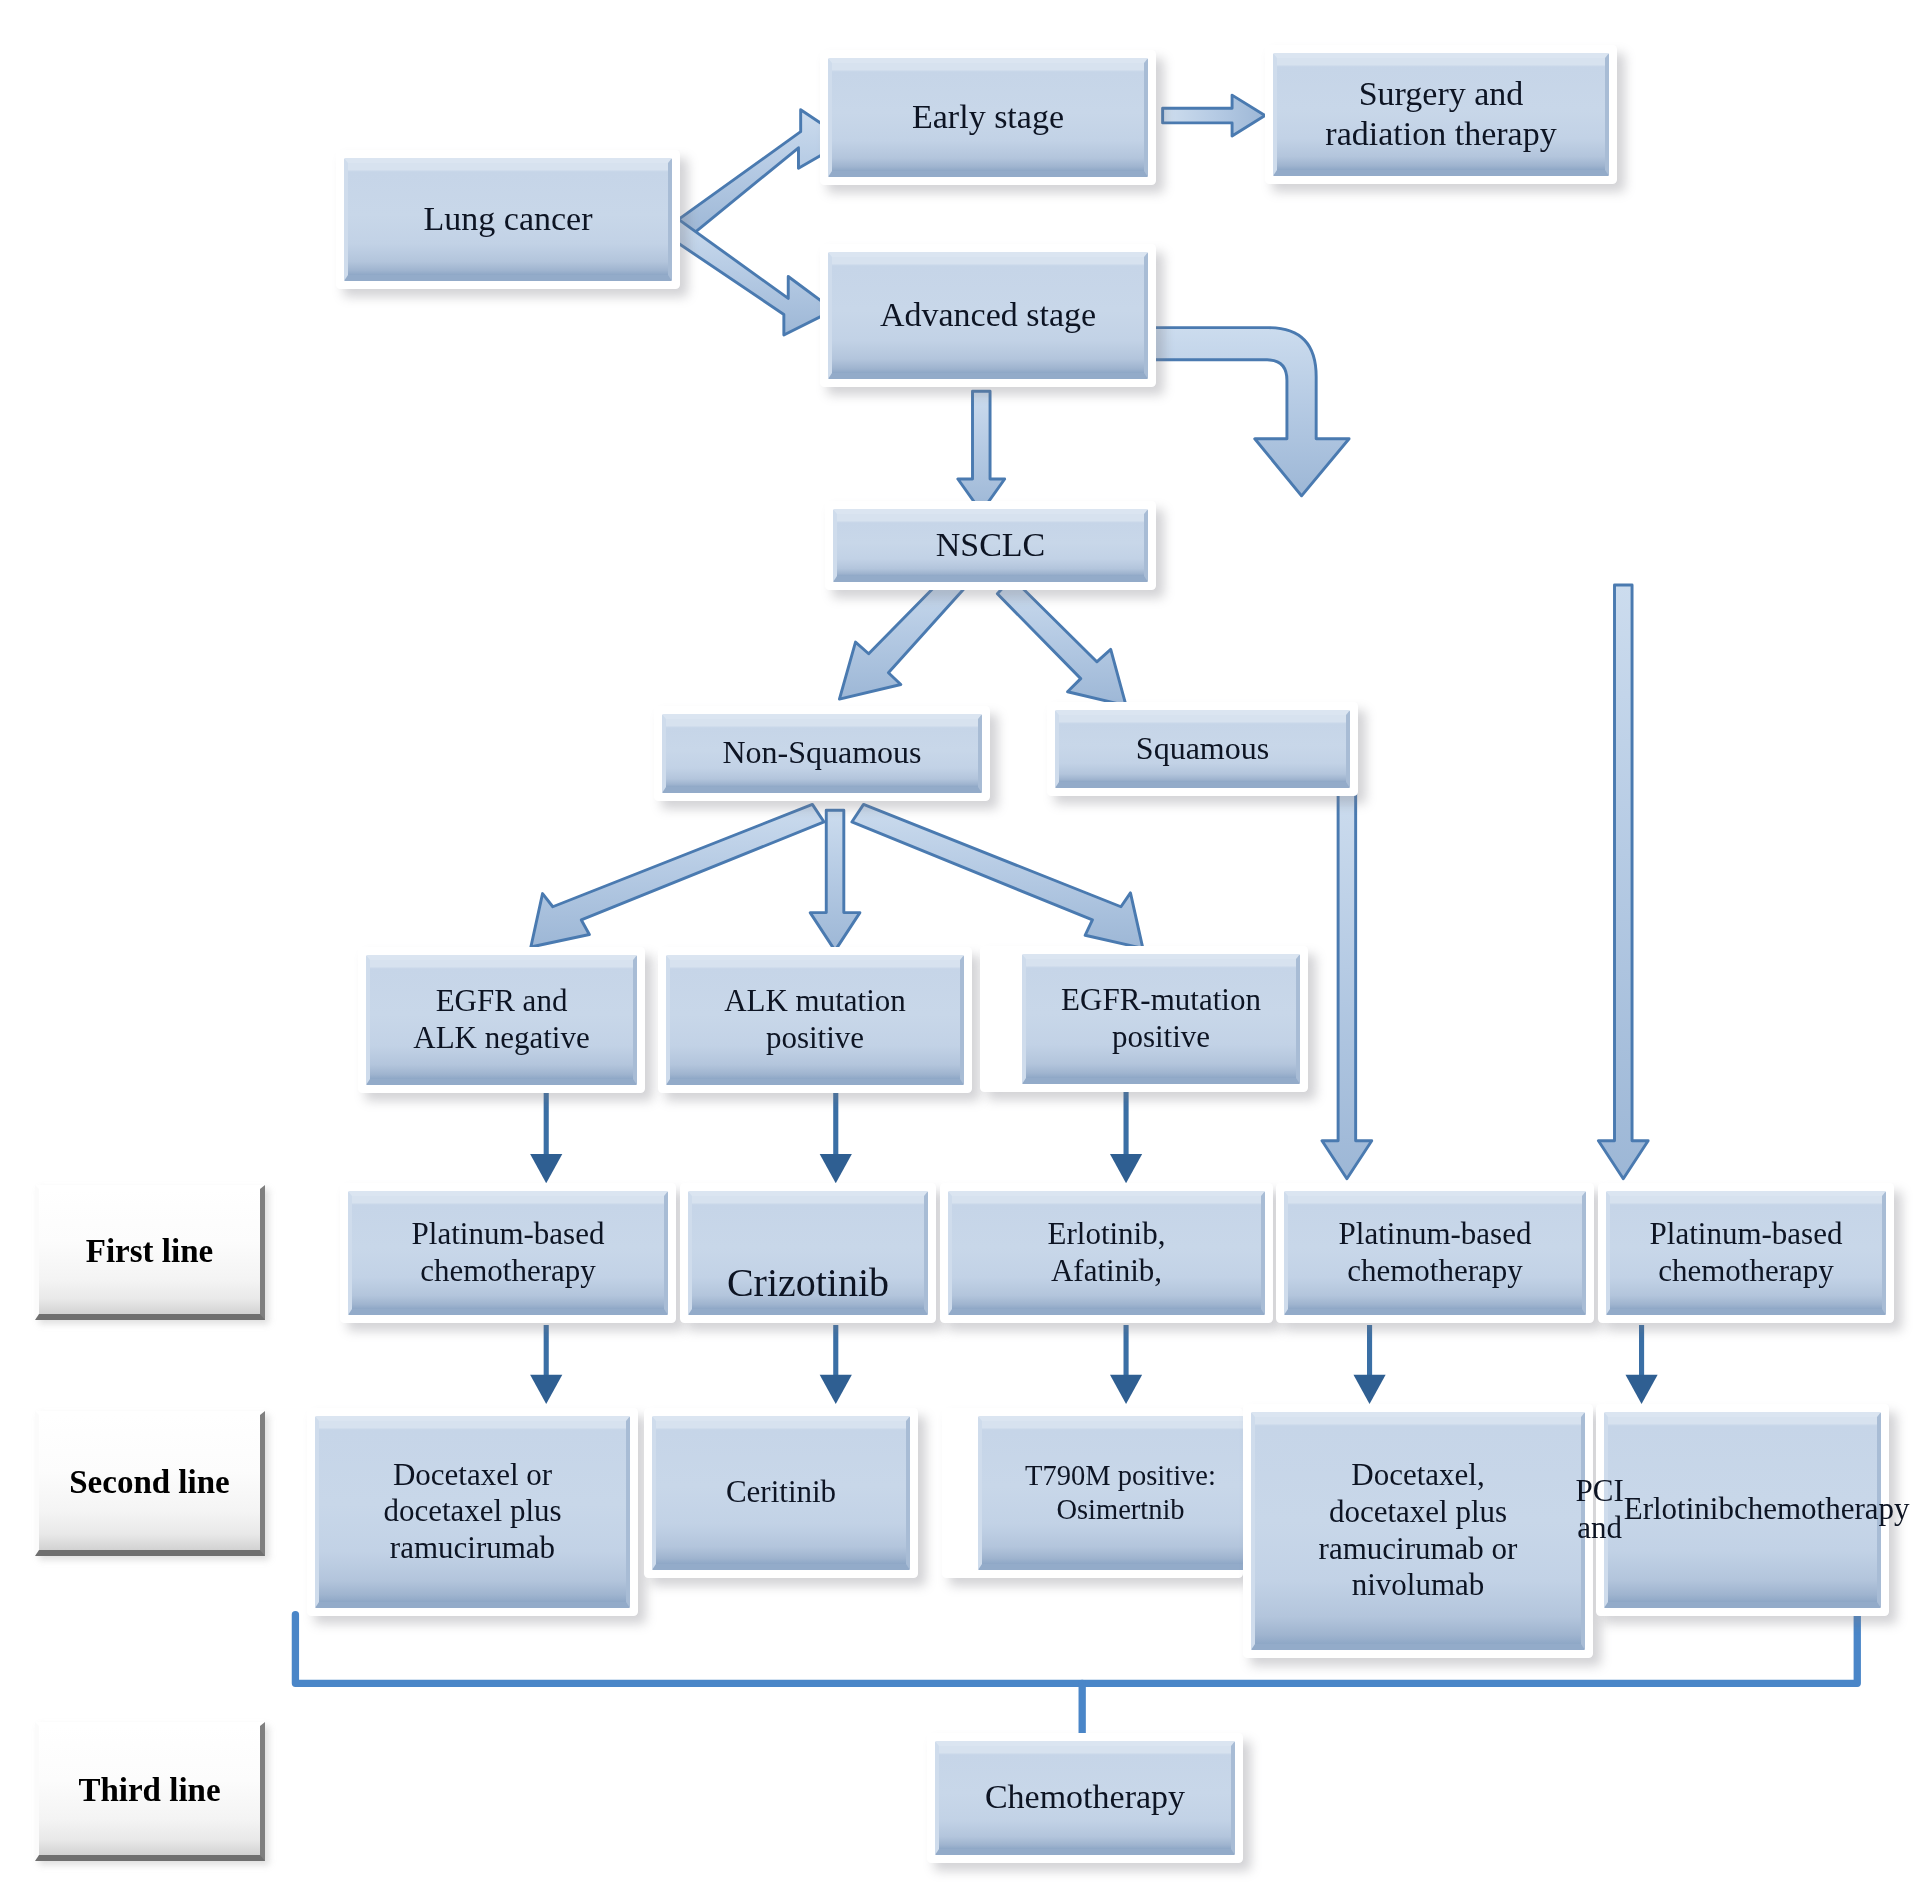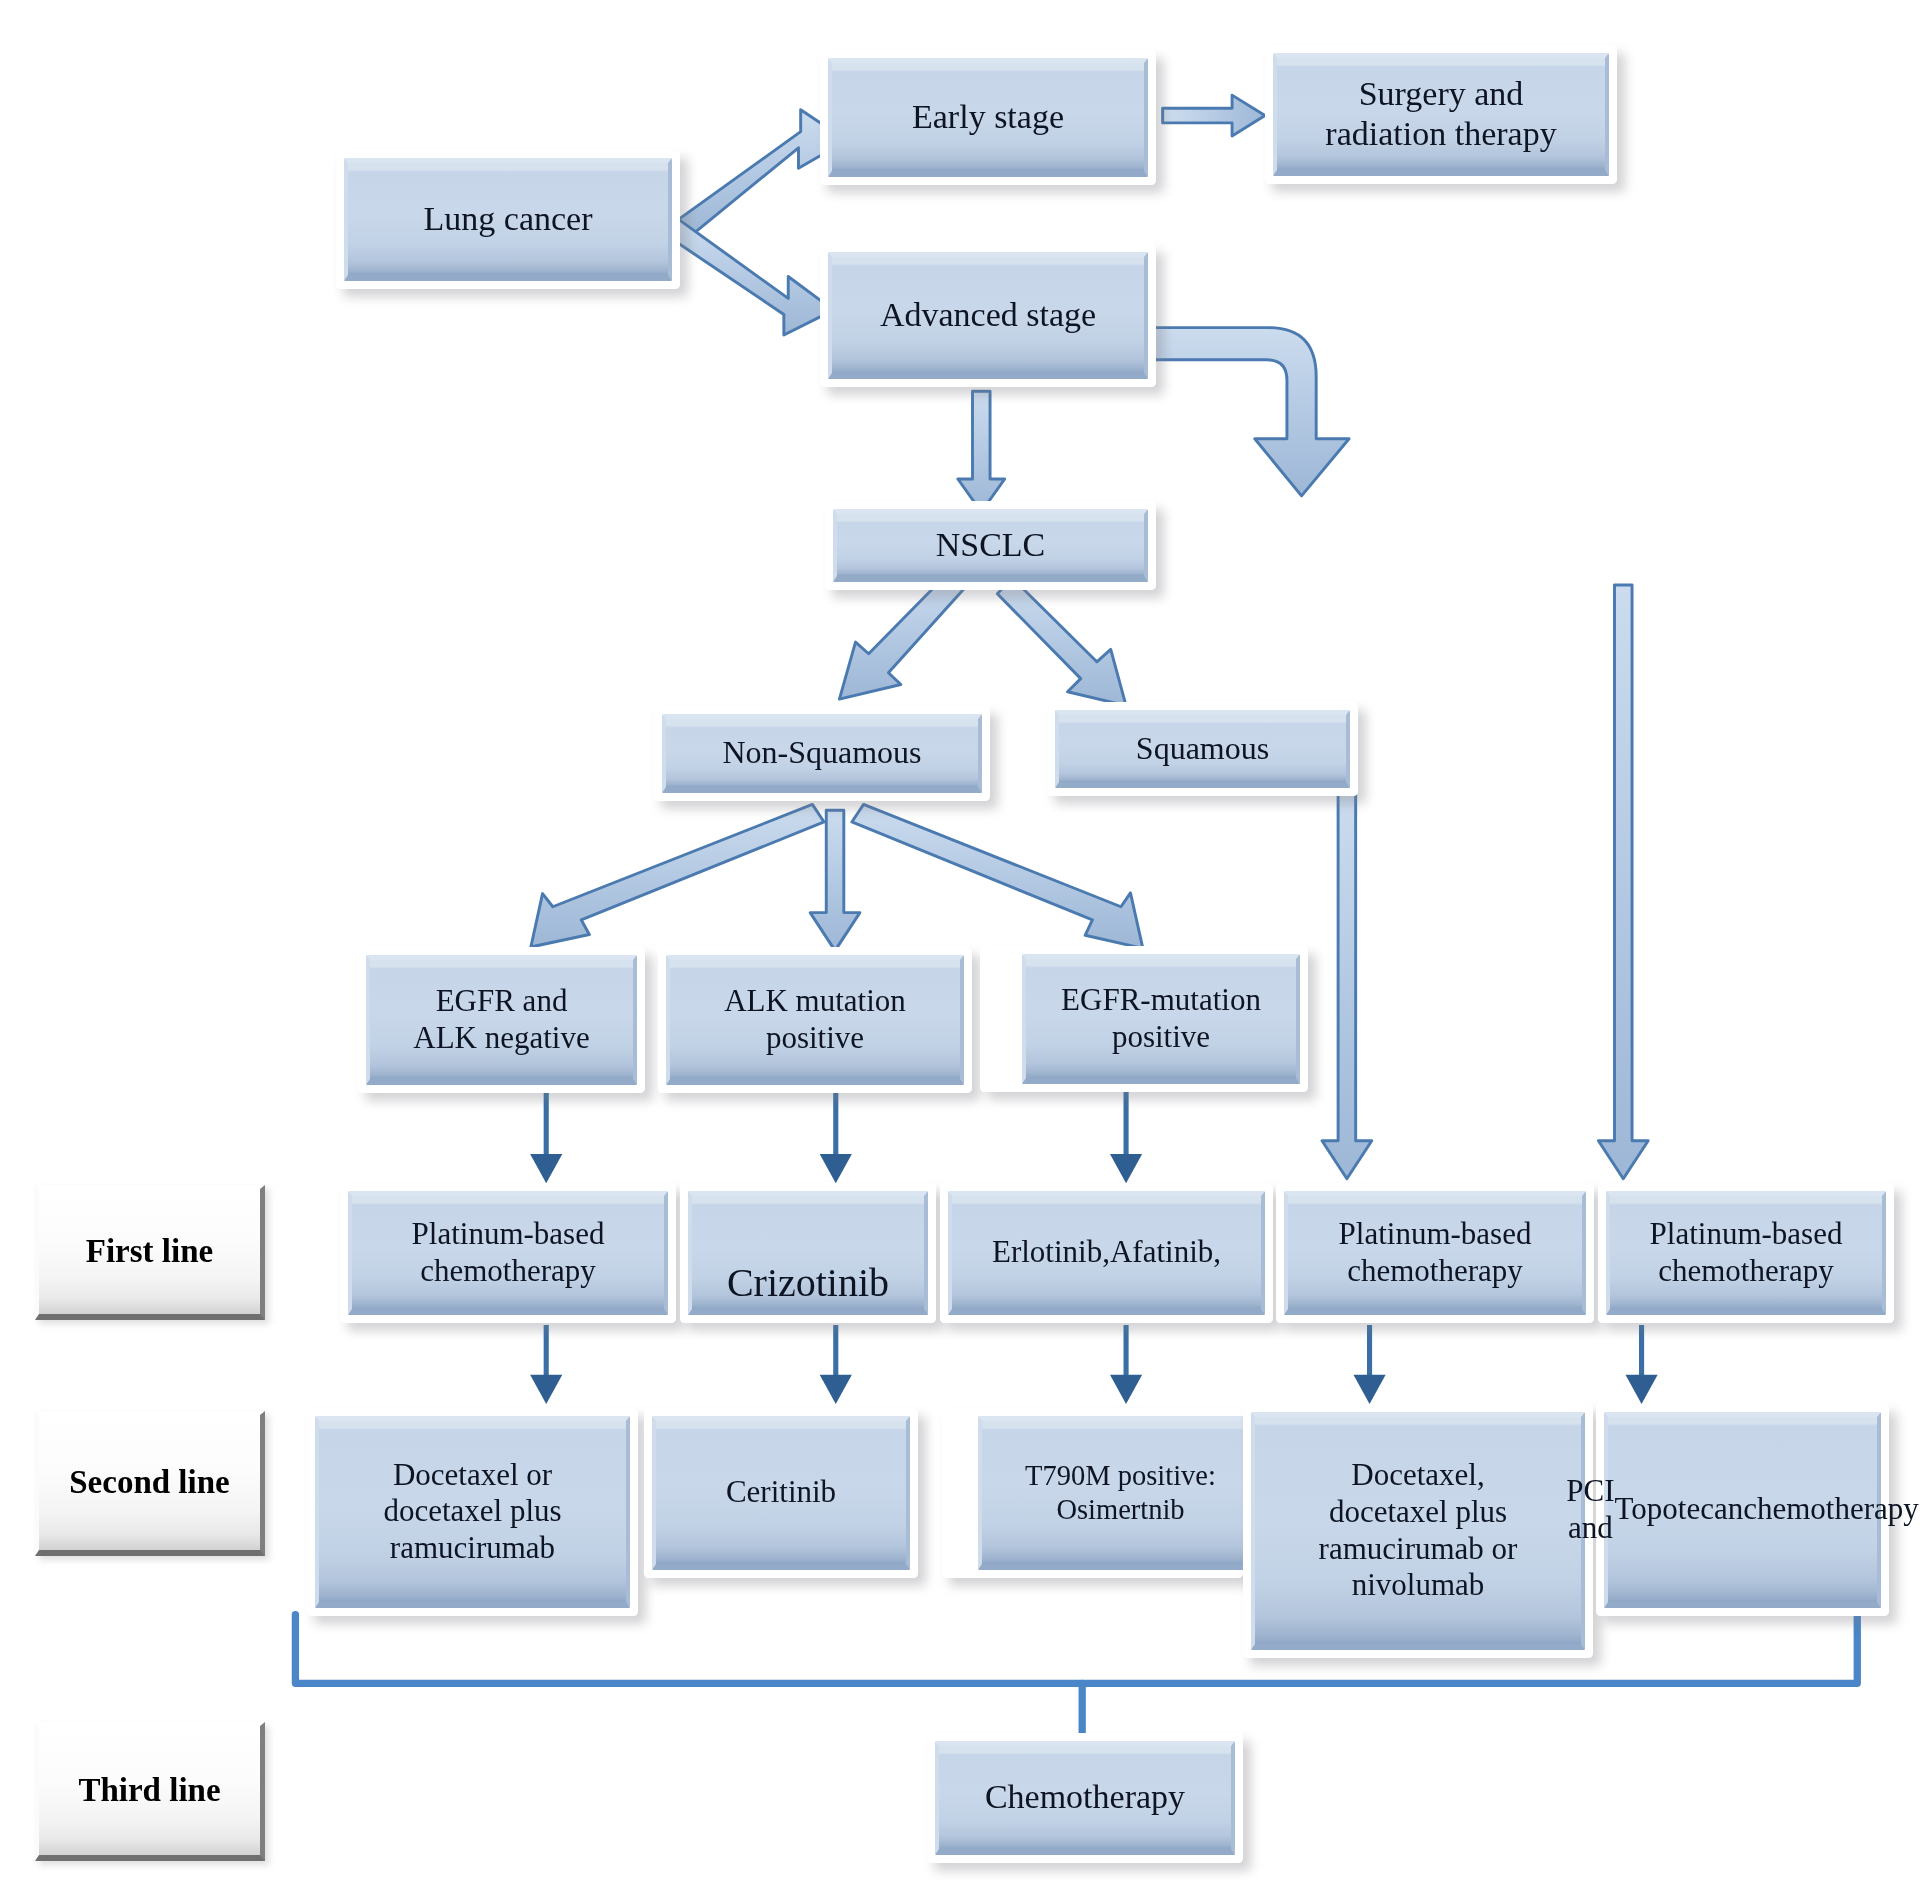--- a/index.html
+++ b/index.html
@@ -243,21 +243,21 @@
     </div>
   </div>
 
   <div class="node" style="left:680px; top:1183px; width:256px; height:140px;">
     <div class="plate" style="font-size:40px;align-items:flex-end;">
       <span>Crizotinib</span>
     </div>
   </div>
 
   <div class="node" style="left:940px; top:1183px; width:333px; height:140px;">
-    <div class="plate" style="font-size:31px; flex-direction:row;">
+    <div class="plate" style="font-size:31px; flex-direction:column;">
       <span>Erlotinib,</span>
       <span>Afatinib,</span>
     </div>
   </div>
 
   <div class="node" style="left:1276px; top:1183px; width:318px; height:140px;">
     <div class="plate" style="font-size:31px; flex-direction:column;">
       <span>Platinum-based</span>
       <span>chemotherapy</span>
     </div>
@@ -300,21 +300,21 @@
       <span>Docetaxel,</span>
       <span>docetaxel plus</span>
       <span>ramucirumab or</span>
       <span>nivolumab</span>
     </div>
   </div>
 
   <div class="node" style="left:1596px; top:1404px; width:293px; height:212px;">
     <div class="plate" style="font-size:31px; flex-direction:row;">
       <span>PCI and</span>
-      <span>Topotecan</span>
+      <span>Erlotinib</span>
       <span>chemotherapy</span>
     </div>
   </div>
 
   <div class="label-node" style="left:35px; top:1722px; width:230px; height:139px; font-size:33px;">
     <span>Third line</span>
   </div>
 
   <div class="node" style="left:927px; top:1733px; width:316px; height:130px;">
     <div class="plate" style="font-size:34px;">

